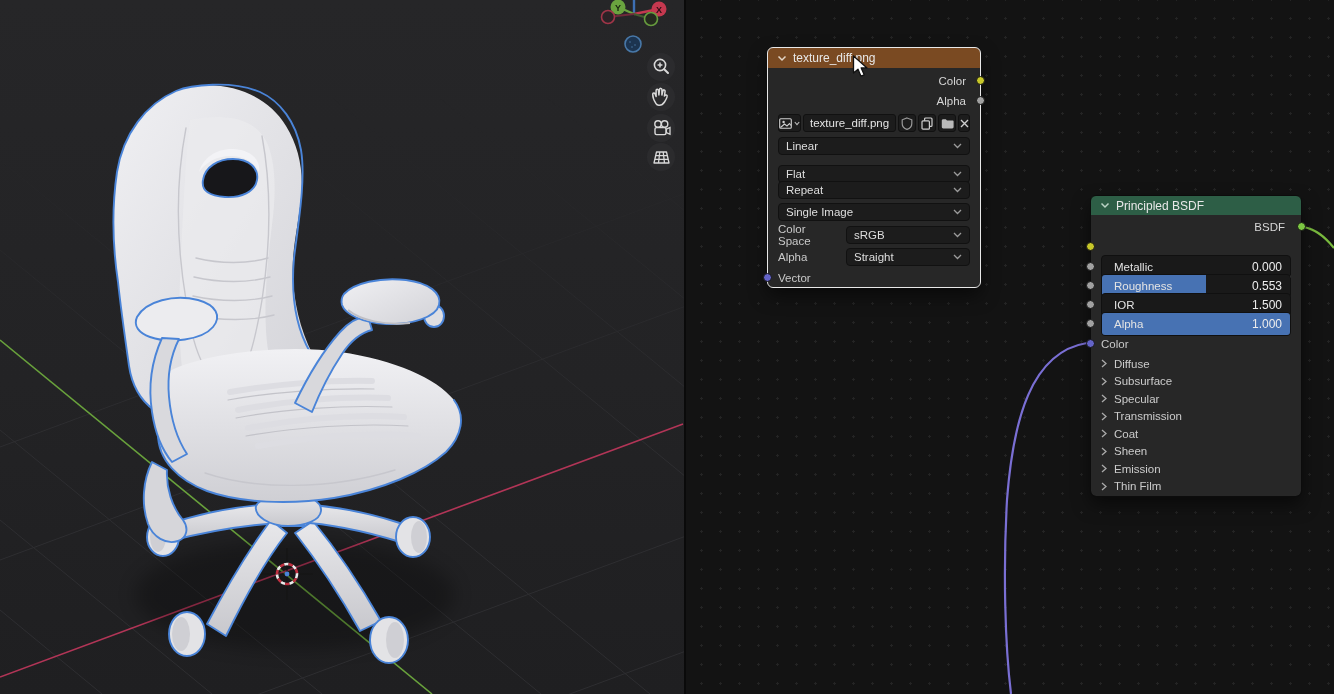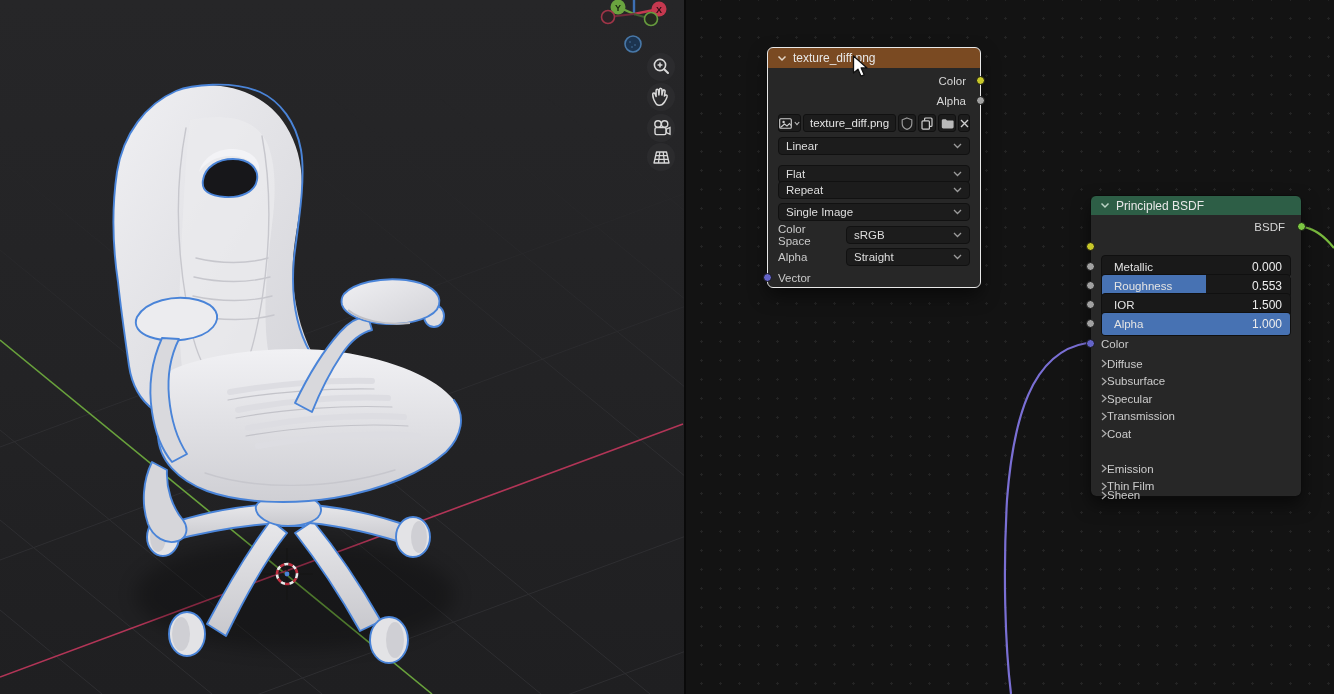--- a/index.html
+++ b/index.html
@@ -44,21 +44,21 @@
     display:flex;align-items:center;justify-content:space-between;padding:8px 7px;
     color:#dedede;font-size:11.5px;}
   .caret{flex:none;opacity:.8;}
   .slider{position:relative;flex:1;height:24px;background:#191919;border:1px solid #101010;
     border-radius:4px;overflow:hidden;display:flex;align-items:center;}
   .sfill{position:absolute;left:0;top:0;bottom:0;width:0;background:var(--slider_fill);}
   .sl{position:relative;margin-left:12px;color:#e3e3e3;font-size:11.5px;}
   .sv{position:relative;margin-left:auto;margin-right:8px;color:#ededed;font-size:12px;}
   .swatch{flex:none;width:108px;height:15px;border-radius:4px;background:#d2d2d6;margin-left:auto;}
   .panel-row{position:absolute;left:10px;right:10px;height:17px;display:flex;align-items:center;
-    color:#cbcbcb;font-size:11.5px;}
+    gap:7px;color:#cbcbcb;font-size:11.5px;}
   .sock{position:absolute;width:9px;height:9px;border-radius:50%;border:1px solid #141414;}
   .imgbtn{height:18px;background:#1c1c1c;border:1px solid #111;border-radius:3px;
     display:flex;align-items:center;justify-content:center;color:#d6d6d6;}
   .namefld{flex:1;height:18px;background:#1c1c1c;border:1px solid #111;border-radius:3px;
     display:flex;align-items:center;padding:0 6px;color:#e4e4e4;font-size:11.5px;}
   .mini{width:18px;flex:none;}
   .cursor{position:absolute;z-index:50;}
 </style>
 </head>
 <body>
@@ -438,21 +438,21 @@
             <path d="M1,1 L5,4.5 L1,8" stroke="#aaa" stroke-width="1.3" fill="none"></path>
           </svg>
         <span>Transmission</span>
       </div>
       <div class="panel-row" style="top:229px;">
         <svg width="6" height="9">
             <path d="M1,1 L5,4.5 L1,8" stroke="#aaa" stroke-width="1.3" fill="none"></path>
           </svg>
         <span>Coat</span>
       </div>
-      <div class="panel-row" style="top:246.5px;margin-top:44px;">
+      <div class="panel-row" style="top:246.5px;">
         <svg width="6" height="9">
             <path d="M1,1 L5,4.5 L1,8" stroke="#aaa" stroke-width="1.3" fill="none"></path>
           </svg>
         <span>Sheen</span>
       </div>
       <div class="panel-row" style="top:264px;">
         <svg width="6" height="9">
             <path d="M1,1 L5,4.5 L1,8" stroke="#aaa" stroke-width="1.3" fill="none"></path>
           </svg>
         <span>Emission</span>

